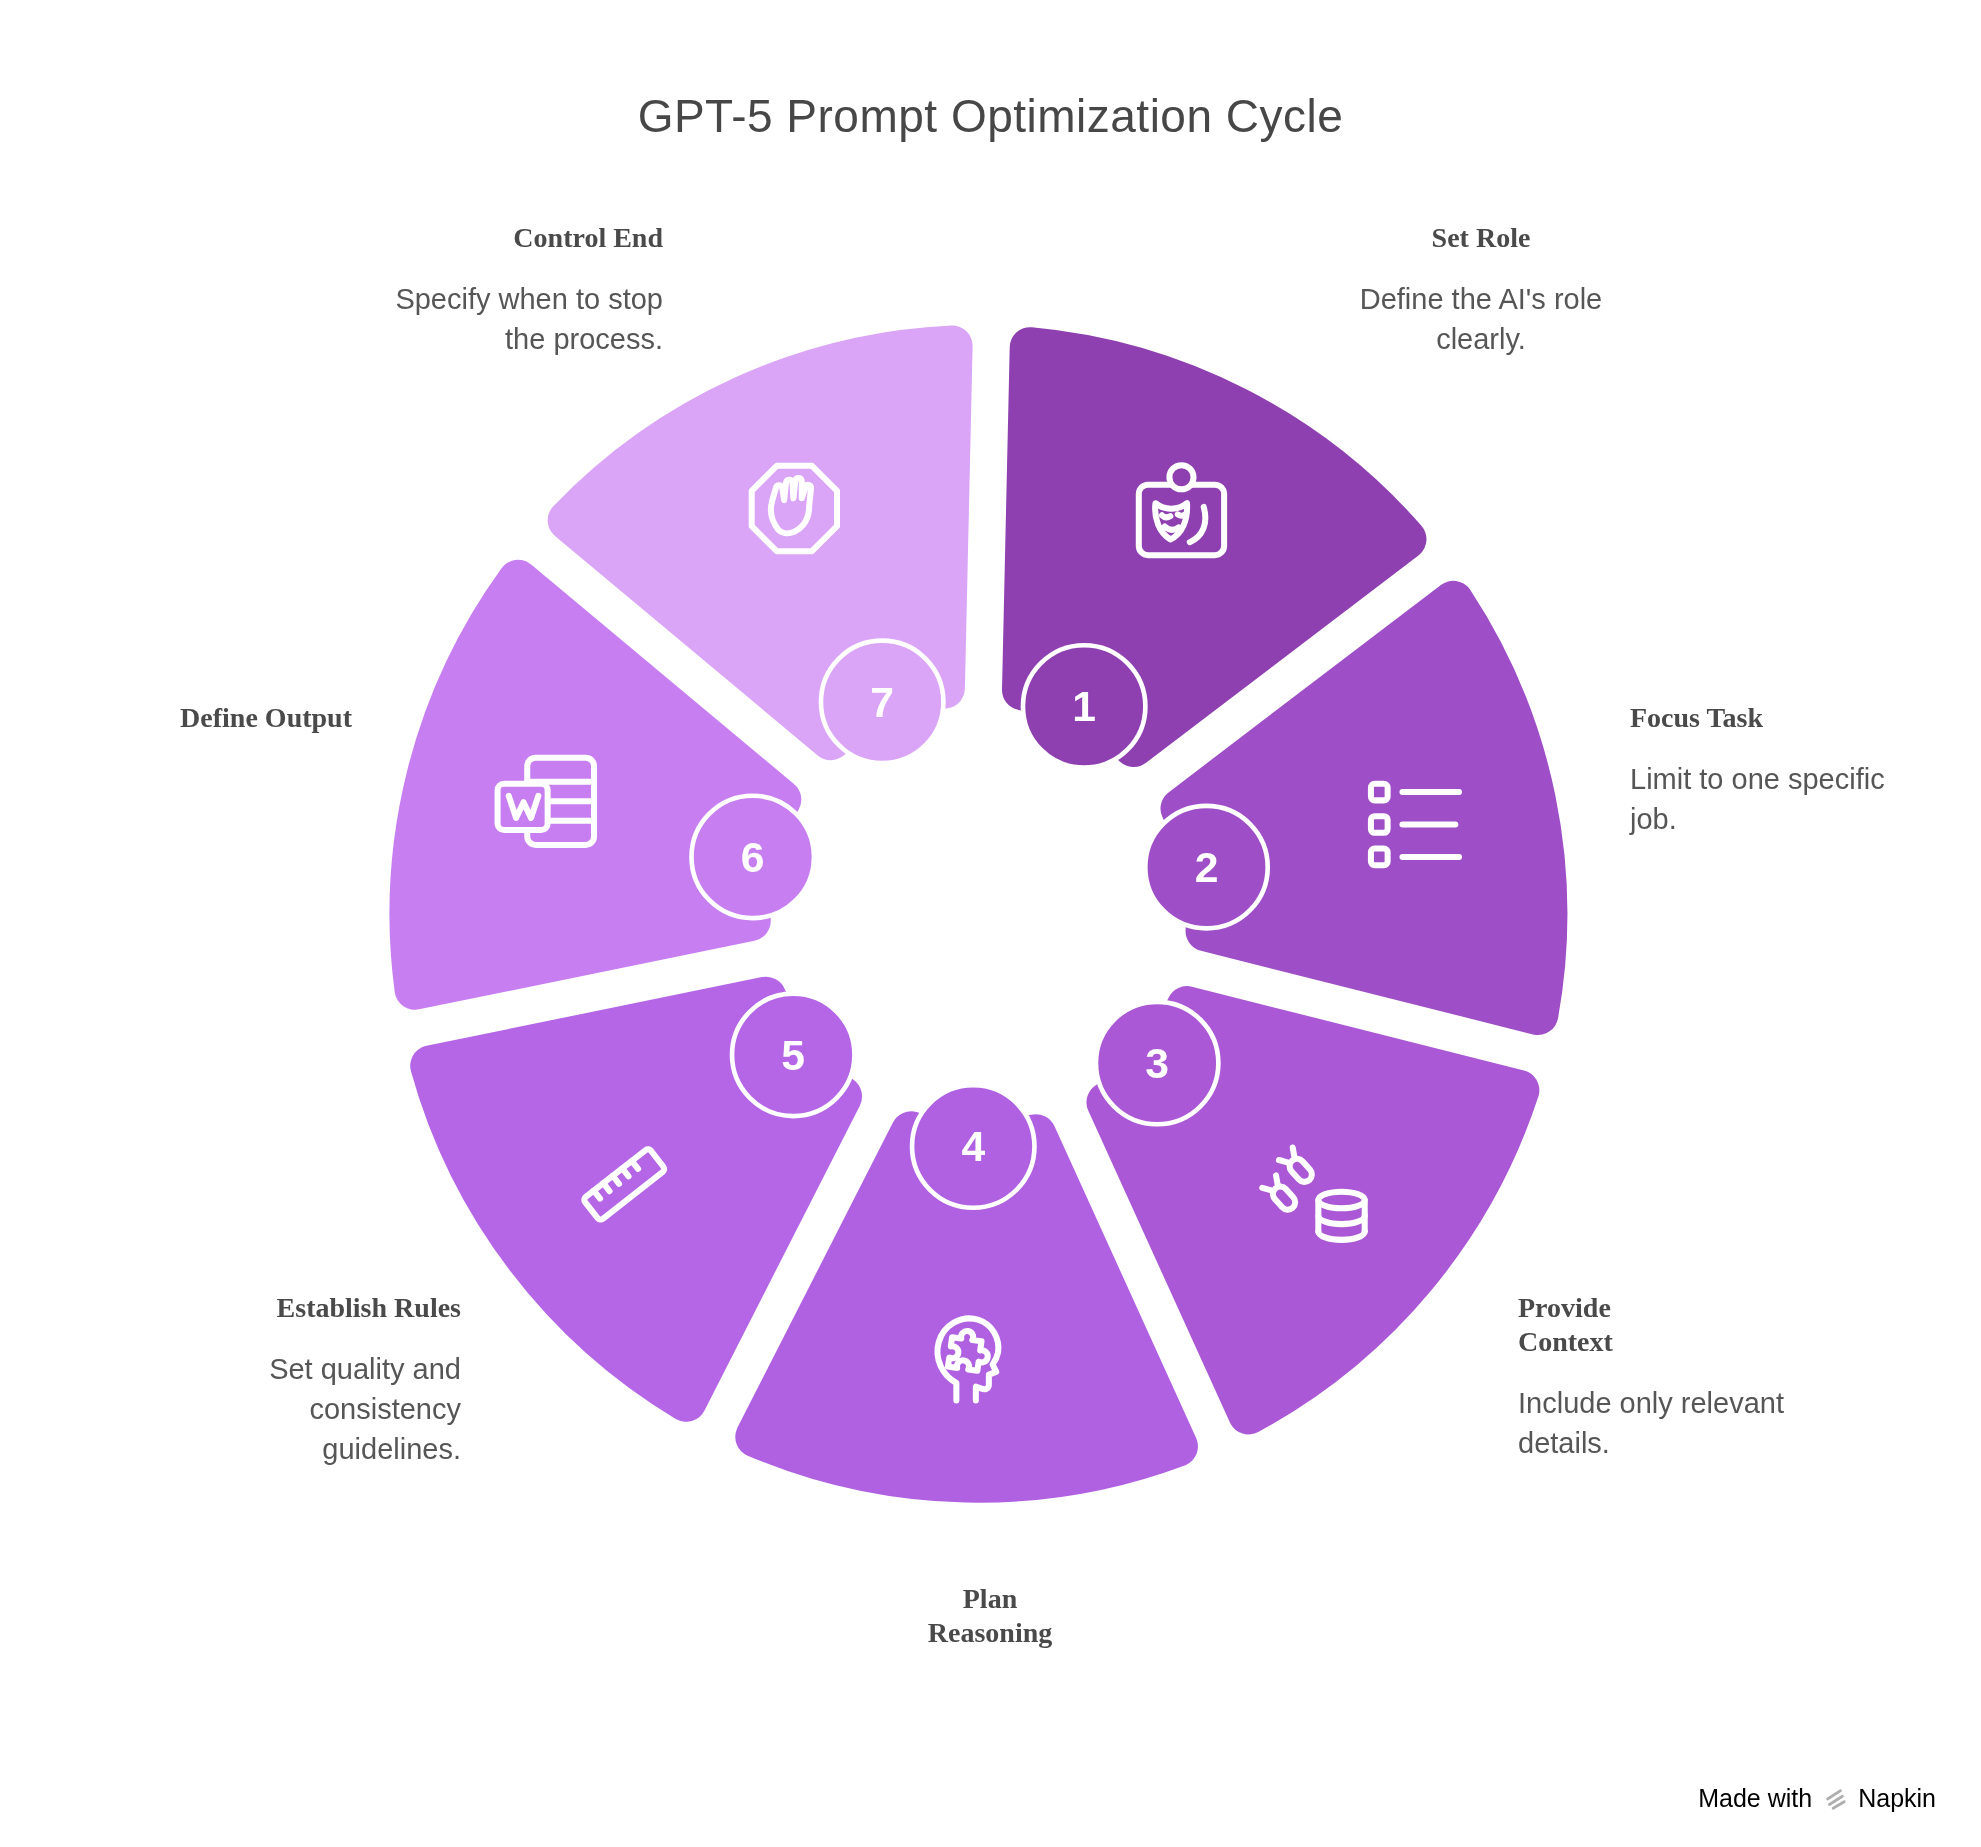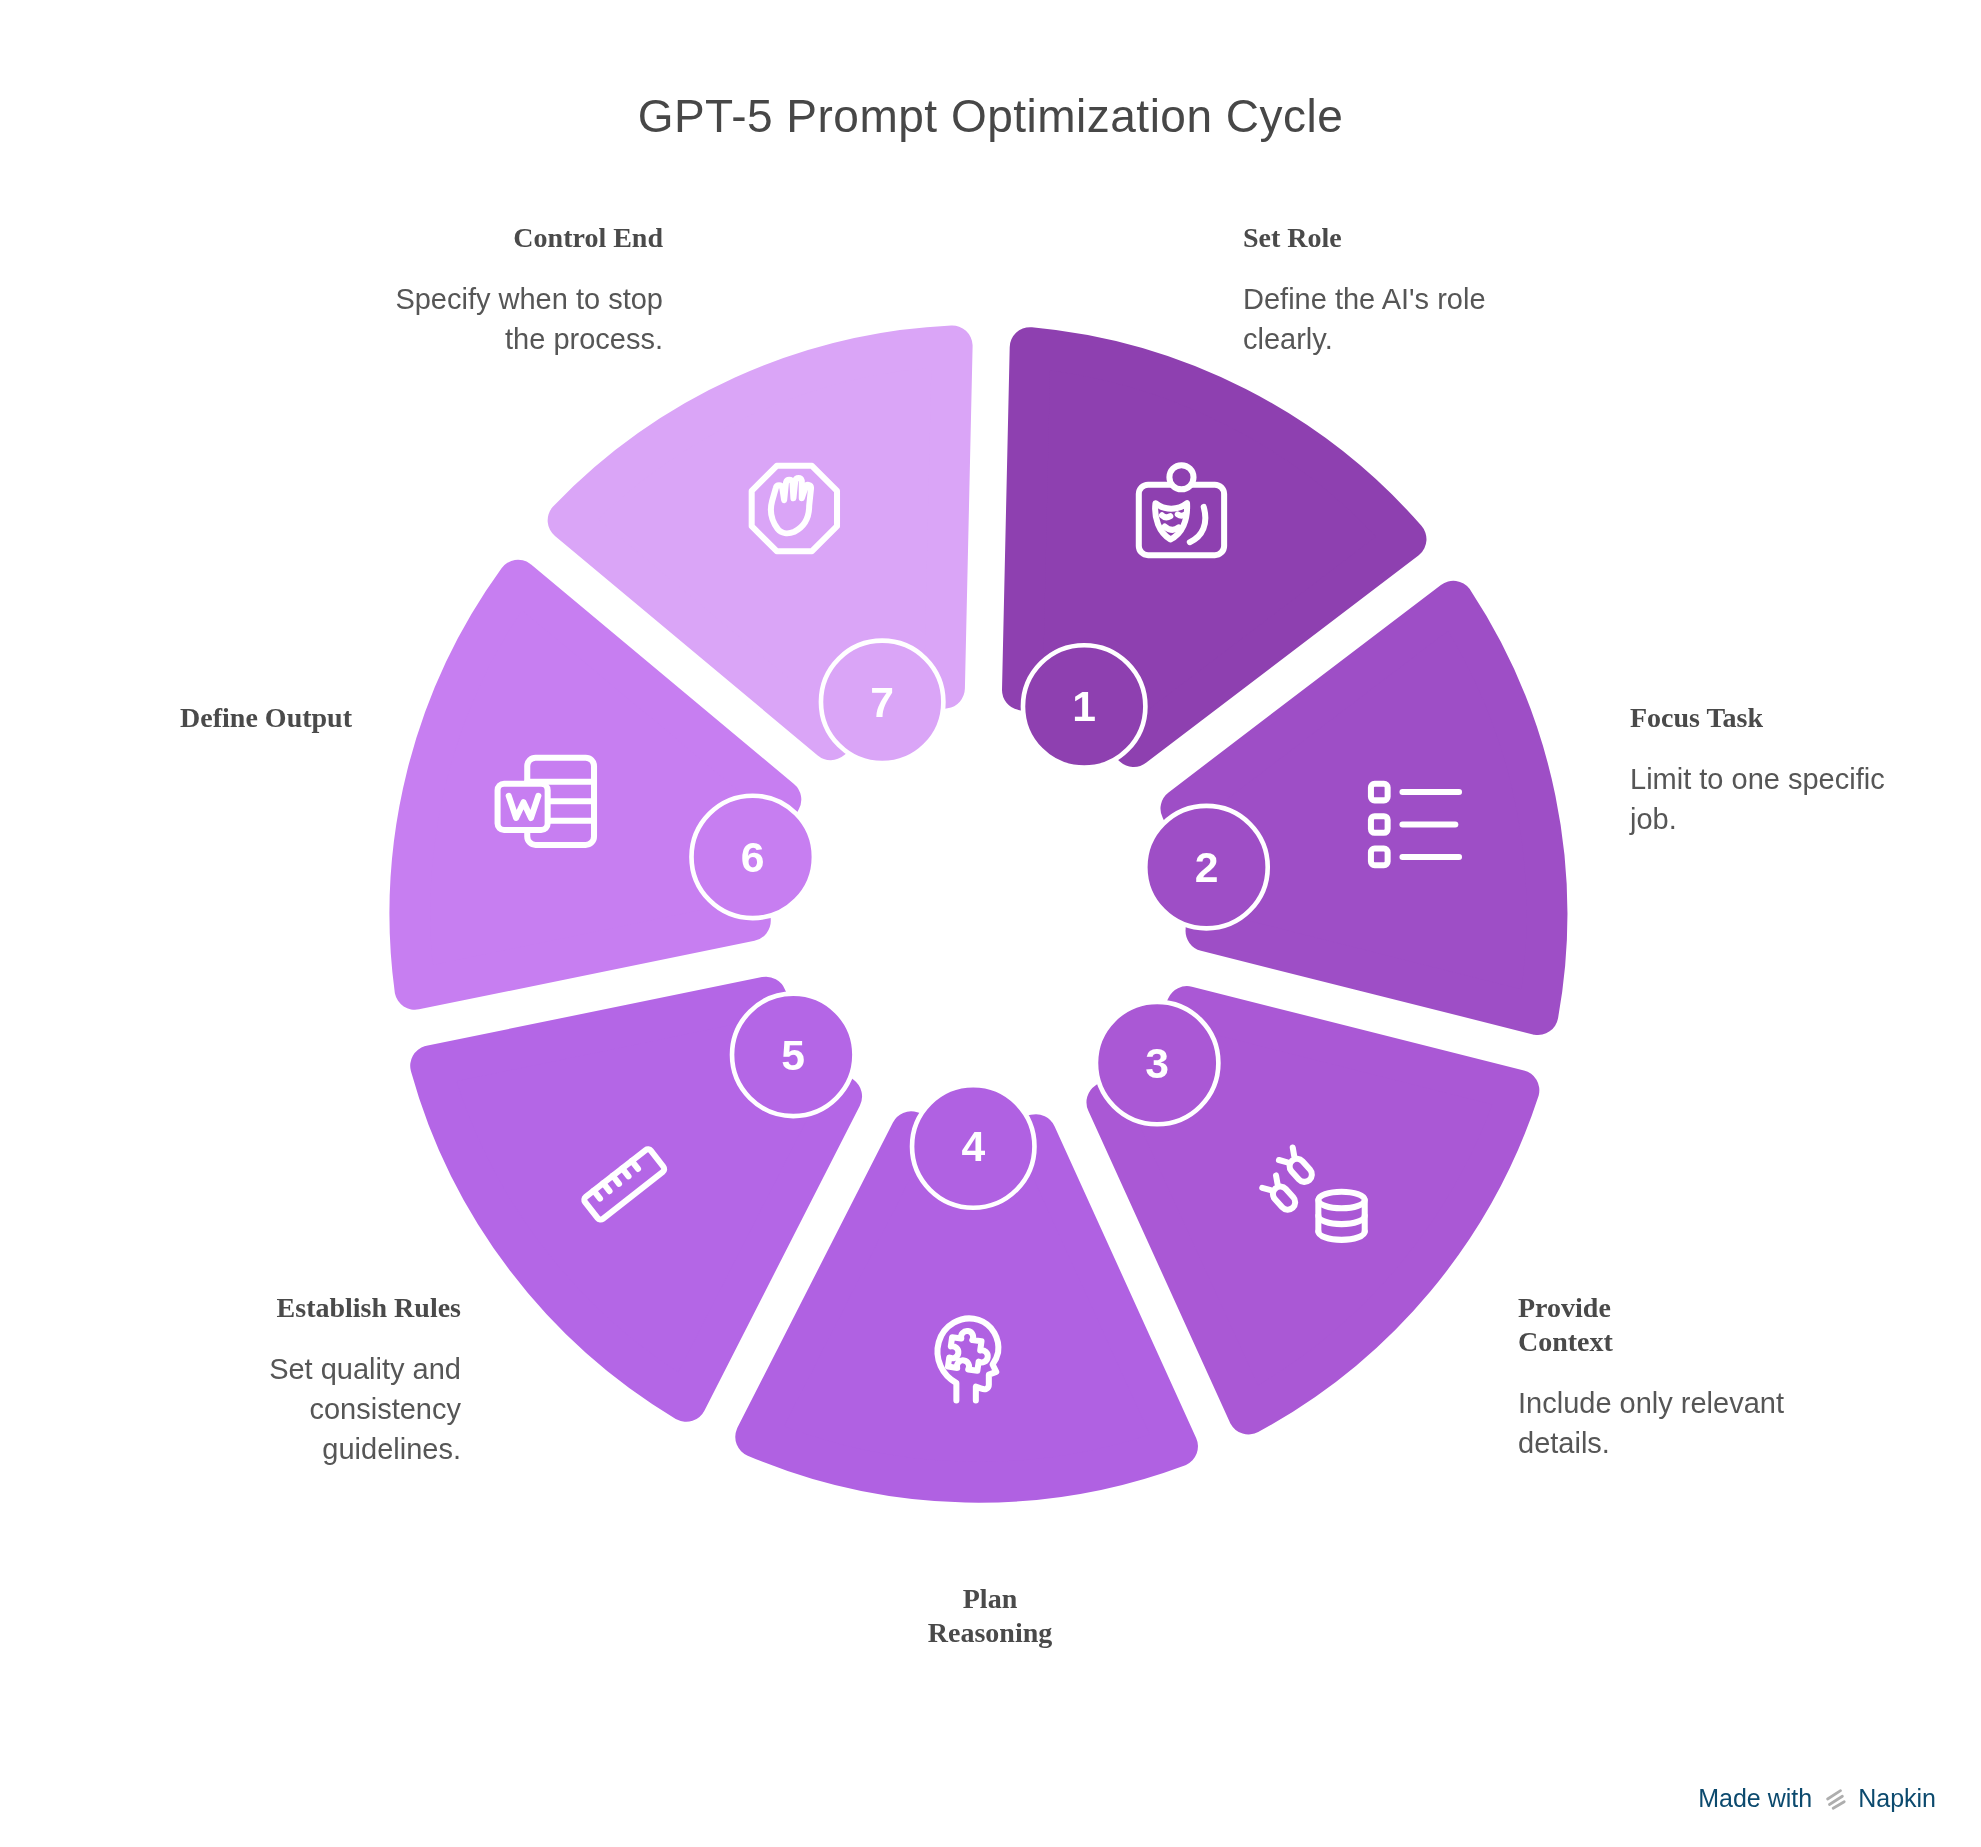--- a/index.html
+++ b/index.html
@@ -17,31 +17,31 @@
   .seg-label{position:absolute;}
   .seg-title{
     font-size:28px;font-weight:700;color:#4a4a4a;line-height:1.22;
     white-space:pre-line;
     font-family:Liberation Serif, serif;
   }
   .seg-desc{
     margin-top:24px;font-size:29px;color:#565656;line-height:1.38;
     white-space:pre-line;
   }
-  .pos-set-role{left:1243px;top:221px;text-align:left;width:390px;}
+  .pos-set-role{left:1286px;top:221px;text-align:center;width:390px;}
   .pos-focus-task{left:1630px;top:701px;text-align:left;width:315px;}
   .pos-provide-context{left:1518px;top:1291px;text-align:left;width:315px;}
   .pos-plan-reasoning{left:990px;top:1582px;transform:translateX(-50%);text-align:center;width:390px;}
   .pos-establish-rules{right:1520px;top:1291px;text-align:right;width:315px;}
   .pos-define-output{right:1629px;top:701px;text-align:right;width:315px;}
   .pos-control-end{right:1318px;top:221px;text-align:right;width:371px;}
   .watermark{
     position:absolute;right:45px;bottom:35px;
     display:flex;align-items:center;gap:11px;
-    font-size:25px;color:#0c4a6e;
+    font-size:25px;color:#000000;
   }
   .napkin-logo{width:24px;height:24px;}
 </style>
 </head>
 <body>
 
 <div class="page-title">GPT-5 Prompt Optimization Cycle</div>
 
 <svg id="wheel-svg" width="1981" height="1848" viewBox="0 0 2136 1992">
     <g>

